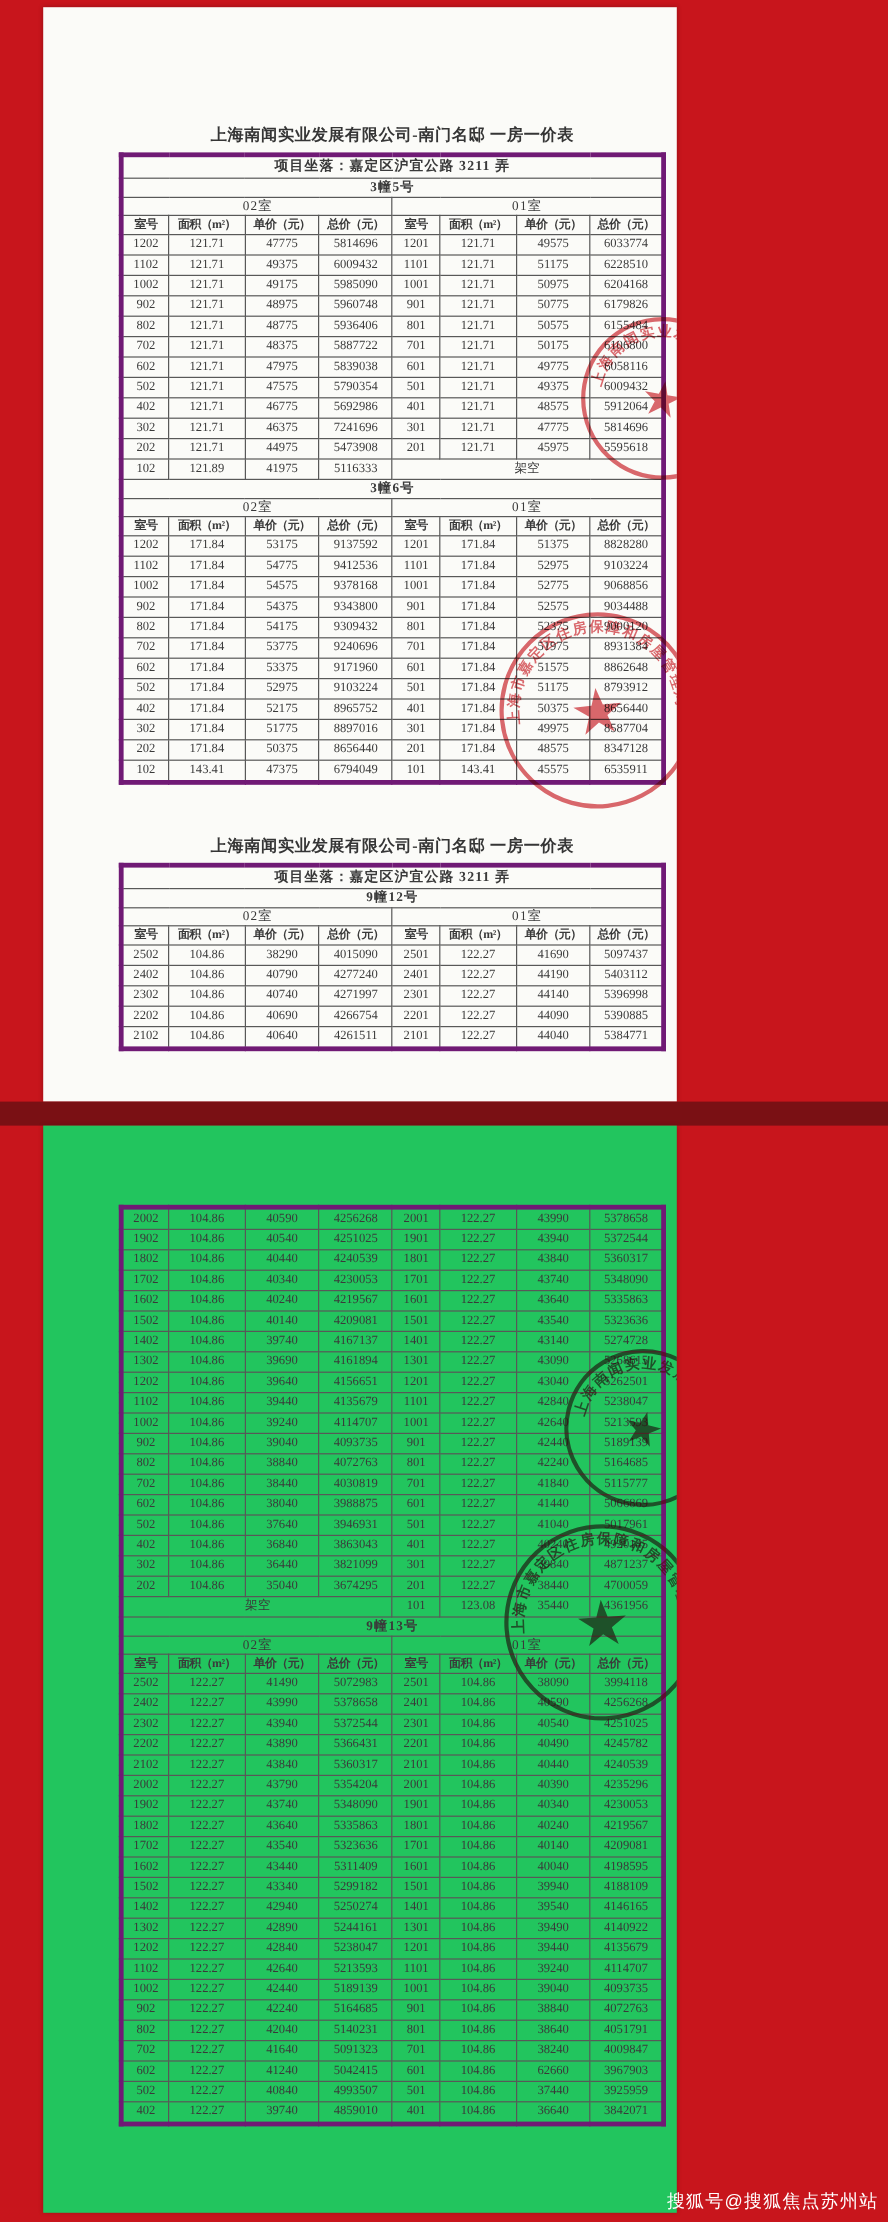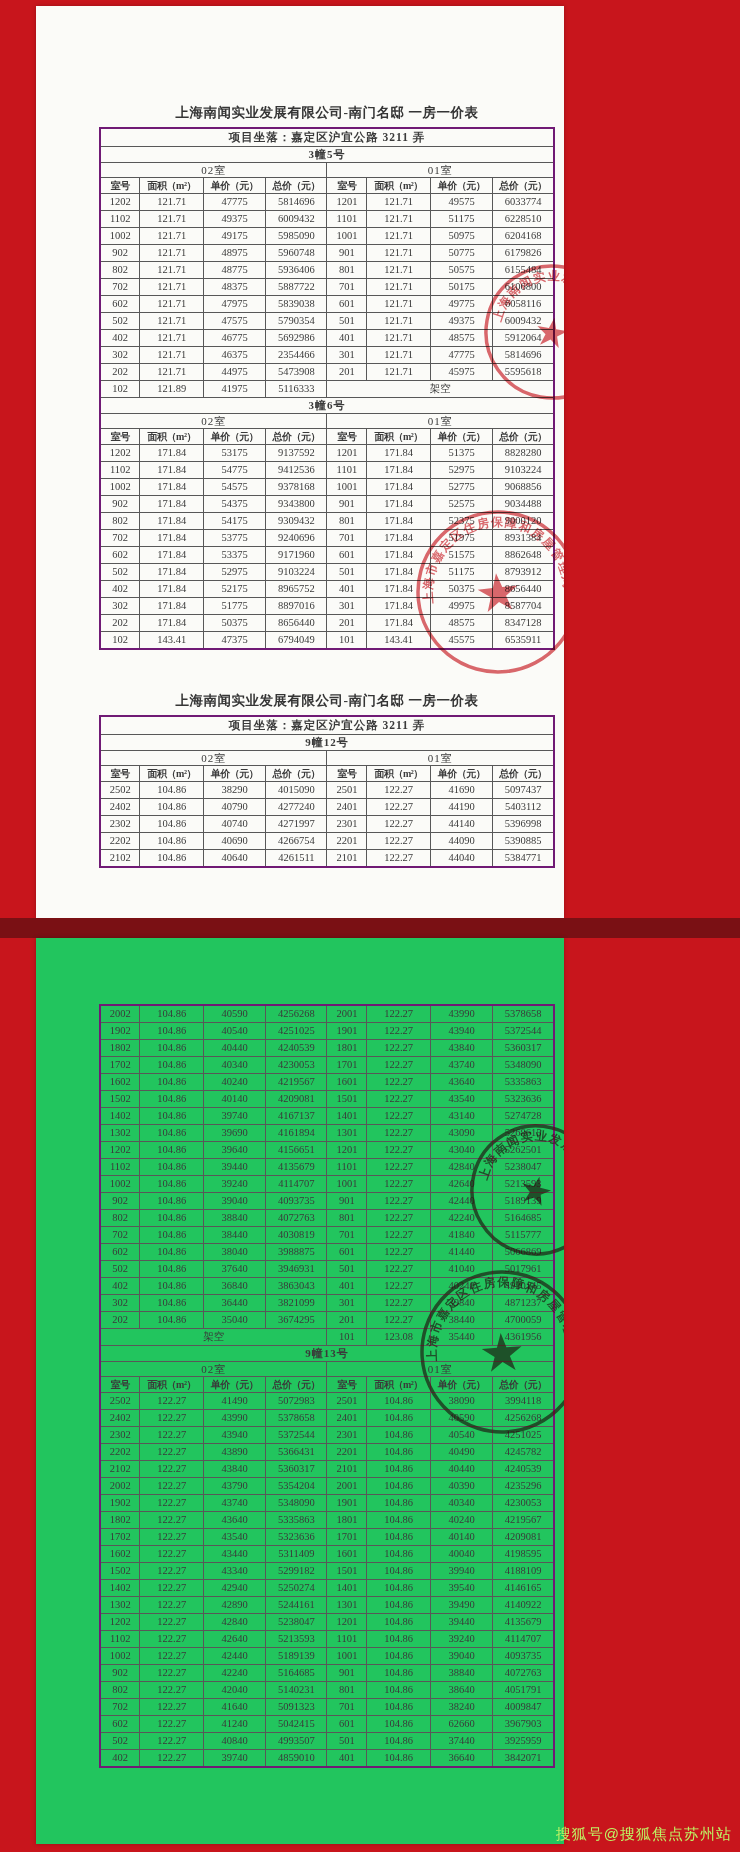--- a/index.html
+++ b/index.html
@@ -21,34 +21,34 @@
   .content{margin-left:63px;width:456px;}
   .page1 .content{padding-top:98px;}
   .page2 .content{padding-top:66px;}
   .doc-title{
     text-align:center;font-size:13.5px;font-weight:700;color:#353535;
     letter-spacing:.5px;margin-bottom:5px;white-space:nowrap;
   }
   .doc-title.t2{margin-top:42px;}
   table.price-table{
     border-collapse:collapse;width:456px;table-layout:fixed;
-    border:2px solid #701a75;margin-bottom:2px;
+    border:4px solid #701a75;margin-bottom:2px;
   }
   .price-table td{
     border:1px solid #585858;font-size:10.5px;color:#3a3a3a;text-align:center;
     height:16px;line-height:1.1;padding:0;overflow:hidden;white-space:nowrap;
   }
   .price-table td.loc{font-weight:700;font-size:11.5px;height:17px;letter-spacing:1px;}
   .price-table td.bname{font-weight:700;font-size:11px;height:15px;letter-spacing:1px;}
   .price-table td.group{font-size:11px;height:14px;letter-spacing:1px;}
   .price-table td.colhead{font-weight:700;font-size:10px;height:15px;letter-spacing:-0.5px;}
   .sealwrap{position:absolute;inset:0;overflow:hidden;pointer-events:none;}
   .sealwrap svg{position:absolute;opacity:.72;mix-blend-mode:multiply;}
   .watermark{
-    position:absolute;right:8px;bottom:8px;color:#bef264;font-size:15px;
+    position:absolute;right:8px;bottom:8px;color:#ffffff;font-size:15px;
     font-family:"Liberation Sans","DejaVu Sans",sans-serif;letter-spacing:1px;
   }
 </style>
 </head>
 <body style="--frame-red: #c8151c; --divider-dark: #7a1014;">
 
 <div class="page page1" style="background: rgb(251, 251, 248);">
   <div class="content" id="p1">
       <div class="doc-title t1">上海南闻实业发展有限公司-南门名邸 一房一价表</div>
       <table class="price-table">
@@ -170,21 +170,21 @@
             <td>5692986</td>
             <td>401</td>
             <td>121.71</td>
             <td>48575</td>
             <td>5912064</td>
           </tr>
           <tr>
             <td>302</td>
             <td>121.71</td>
             <td>46375</td>
-            <td>2354466</td>
+            <td>7241696</td>
             <td>301</td>
             <td>121.71</td>
             <td>47775</td>
             <td>5814696</td>
           </tr>
           <tr>
             <td>202</td>
             <td>121.71</td>
             <td>44975</td>
             <td>5473908</td>

